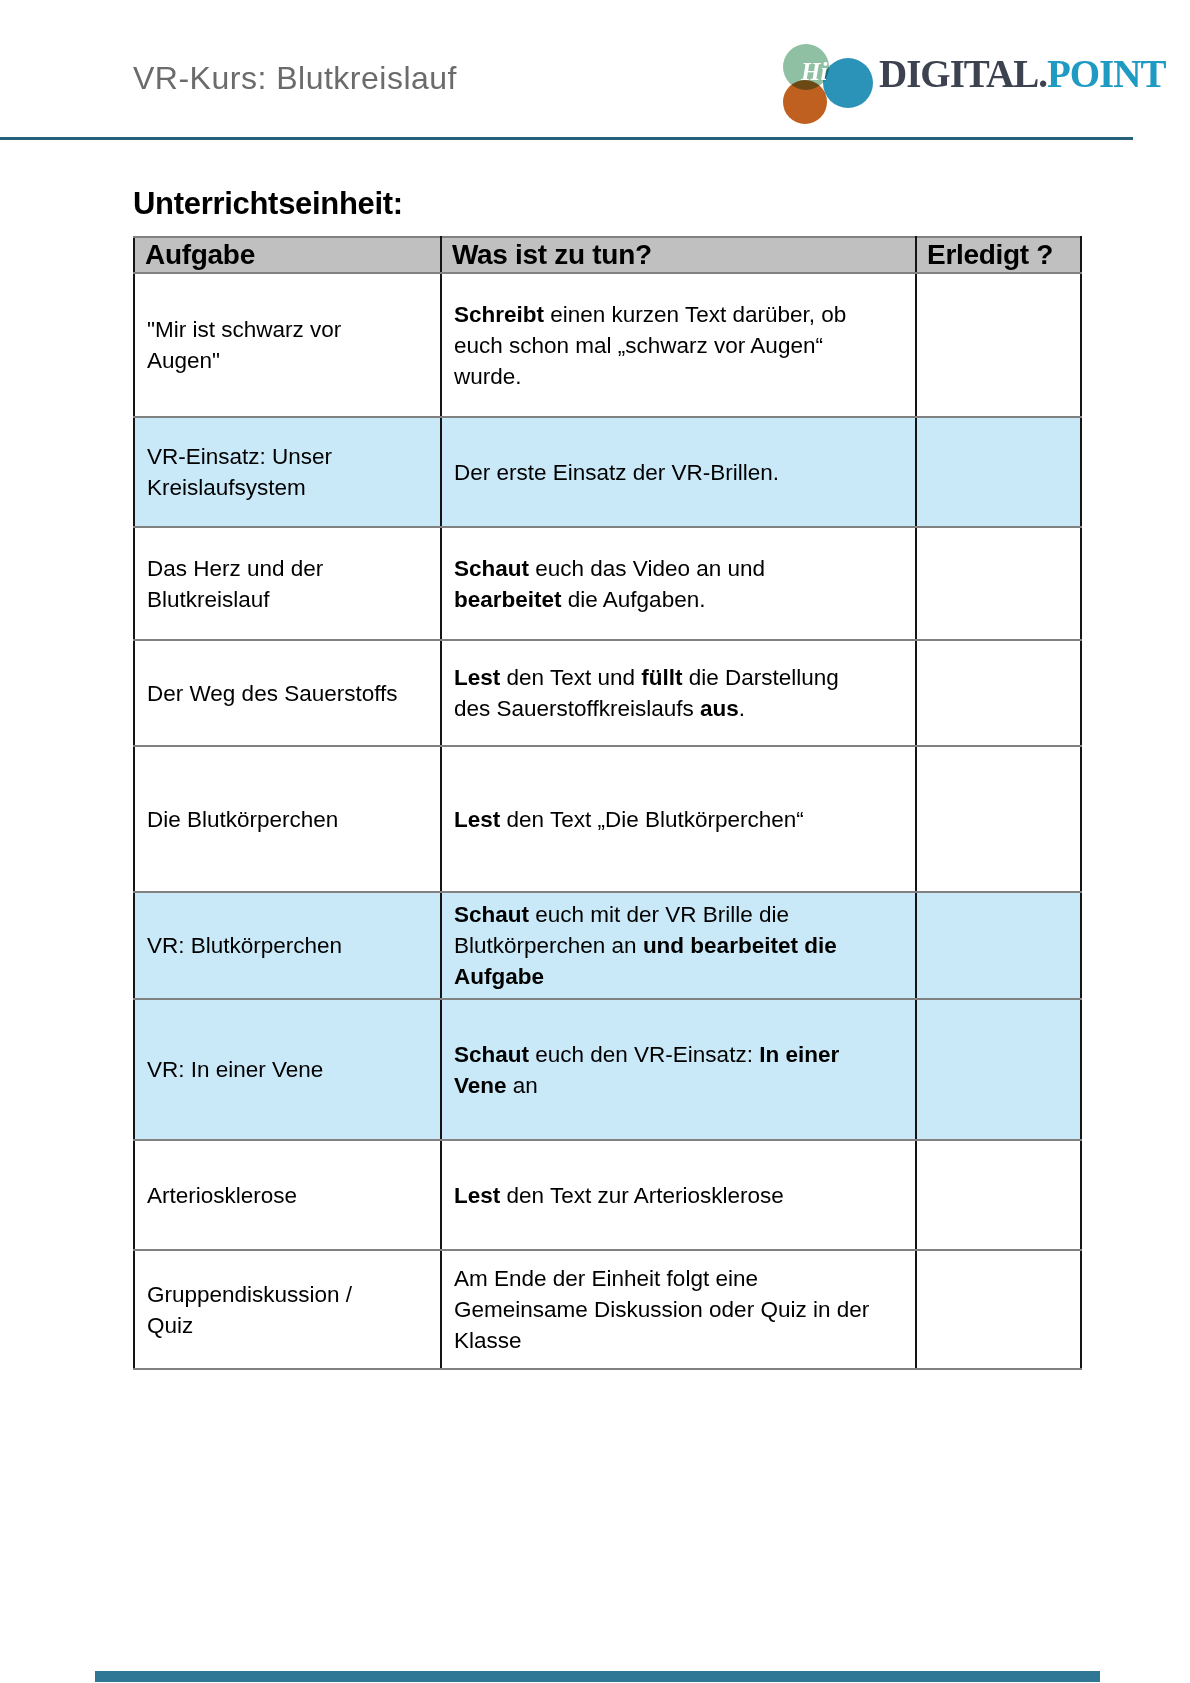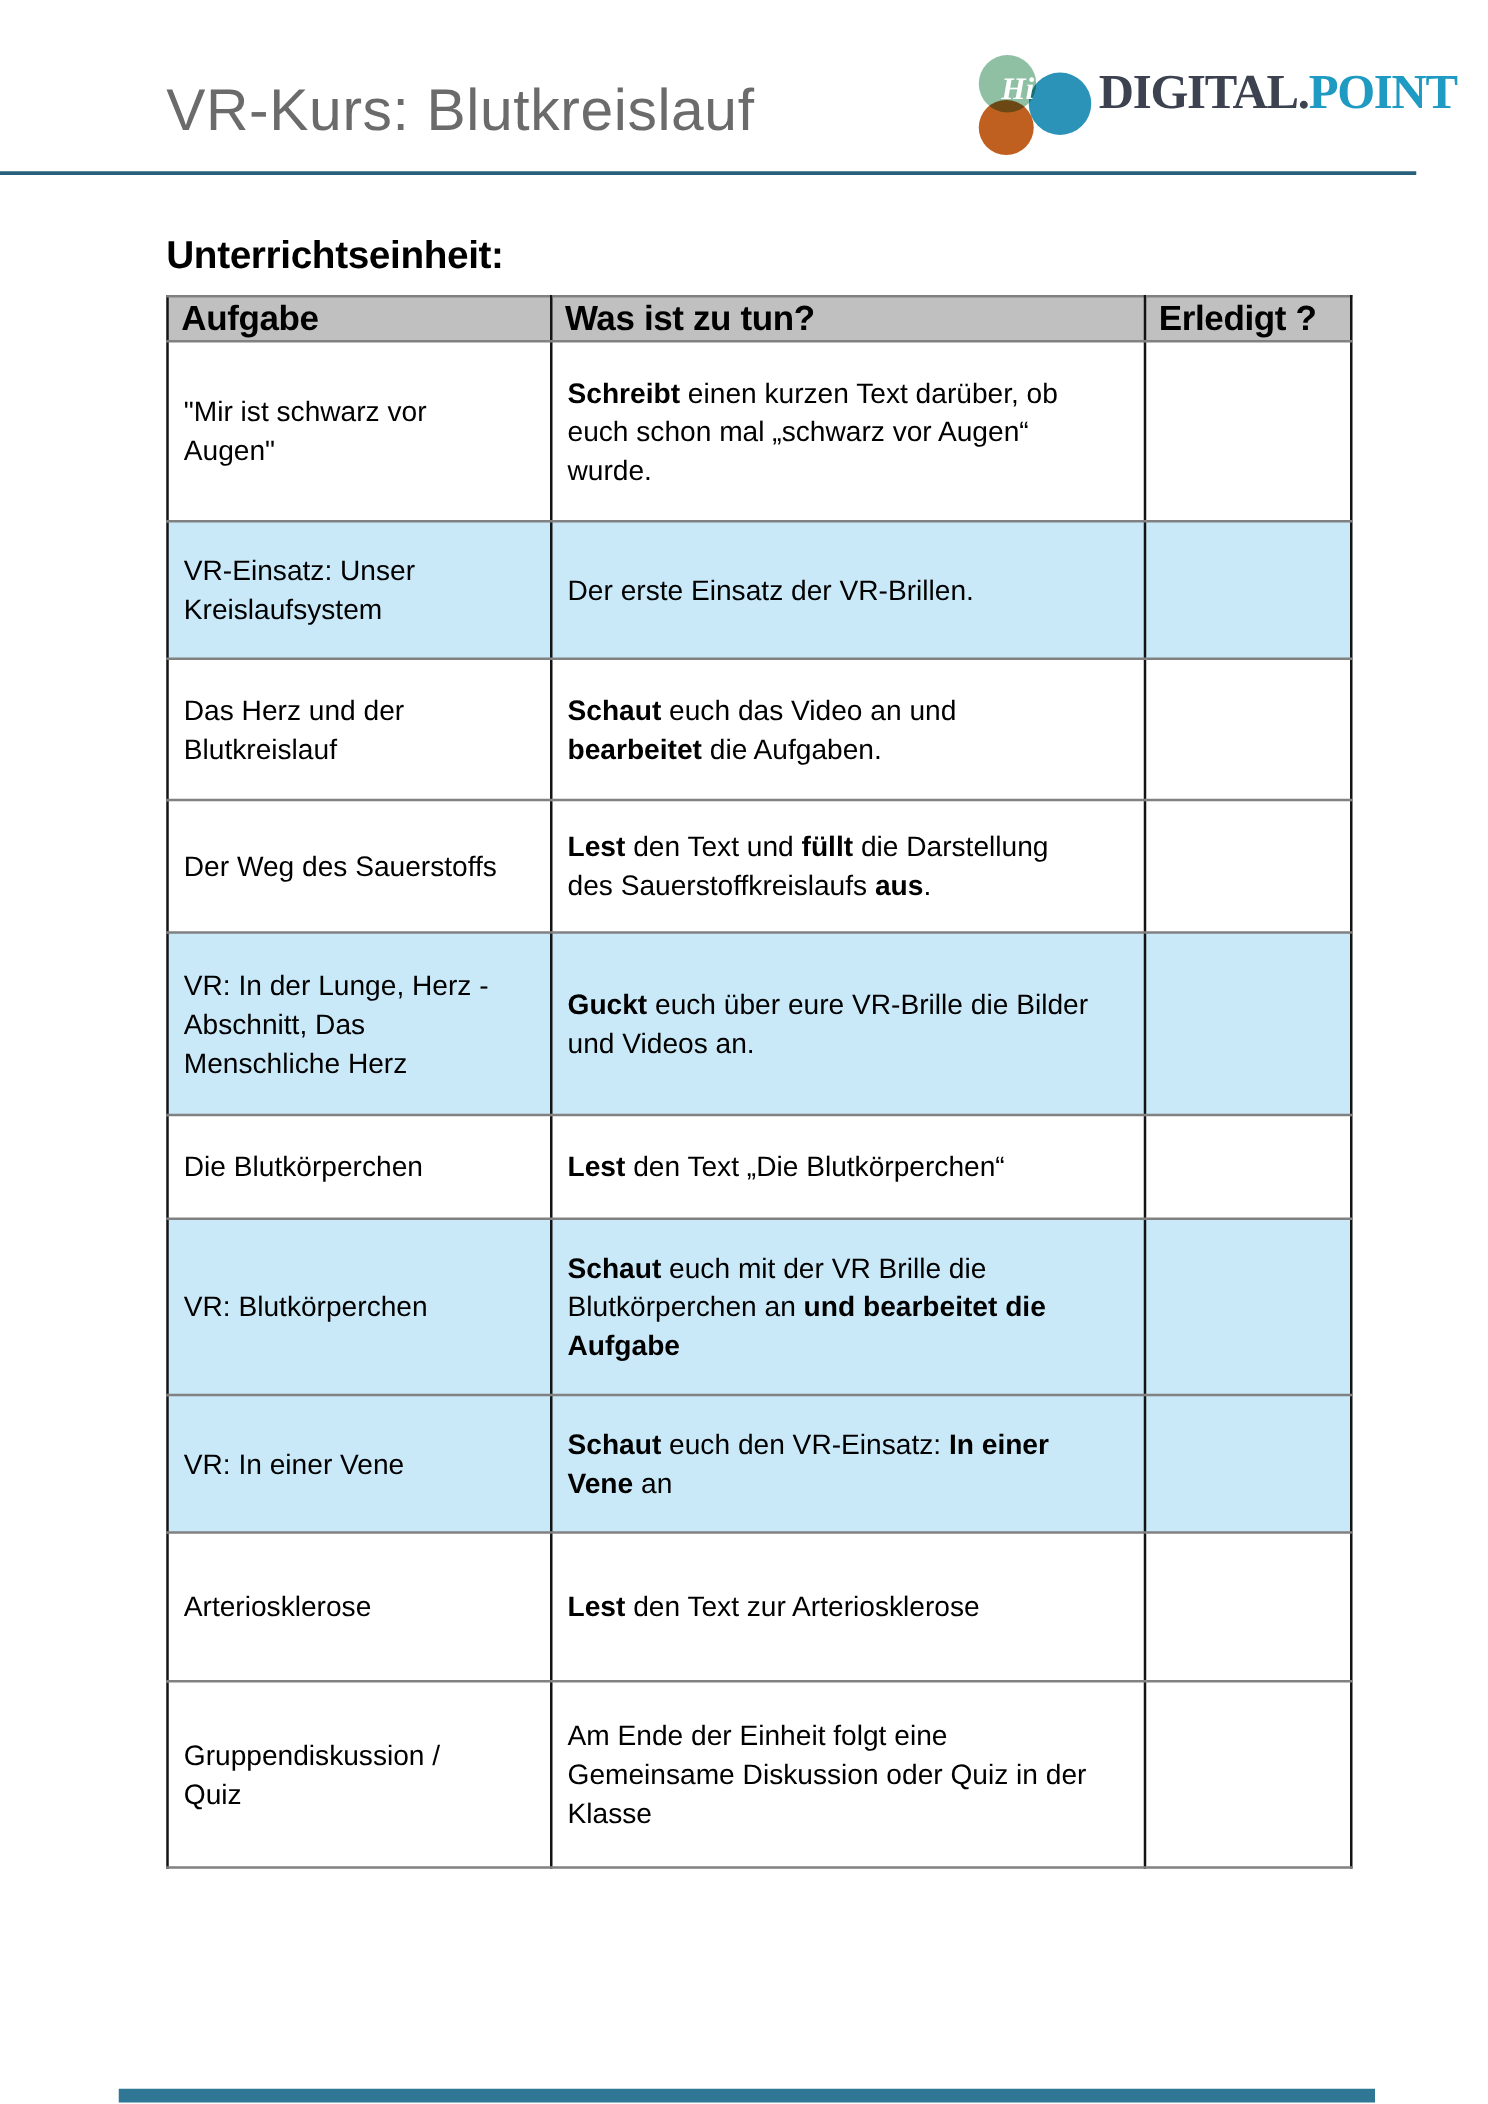--- a/index.html
+++ b/index.html
@@ -3,21 +3,21 @@
 <meta charset="utf-8">
 <style>
   html,body{margin:0;padding:0;}
   body{
     width:1190px;height:1683px;background:#ffffff;position:relative;overflow:hidden;
     font-family:"Liberation Sans",sans-serif;color:#000;
   }
   
   .page-title{
     position:absolute;left:133px;top:60px;margin:0;
-    font-size:47px;font-weight:400;color:#6b6b6b;letter-spacing:.5px;
+    font-size:32px;font-weight:400;color:#6b6b6b;letter-spacing:.5px;
   }
   .logo{position:absolute;left:783px;top:42px;height:84px;display:flex;align-items:flex-start;}
   .logo-mark{position:relative;width:88px;height:84px;flex:0 0 auto;}
   .logo-mark .c{position:absolute;border-radius:50%;mix-blend-mode:multiply;}
   .c-green {width:46px;height:46px;left:0;top:2px;background:var(--logo-green);}
   .c-orange{width:44px;height:44px;left:0;top:38px;background:var(--logo-orange);}
   .c-teal  {width:50px;height:50px;left:40px;top:16px;background:var(--logo-teal);}
   .logo-hi{
     position:absolute;left:18px;top:17px;z-index:2;
     font-family:"Liberation Serif",serif;font-style:italic;font-weight:700;
@@ -119,28 +119,20 @@
             <td class="tun-cell"><b>Schaut</b><span> euch das Video an und
 </span><b>bearbeitet</b><span> die Aufgaben.</span></td>
             <td class="erledigt-cell"></td>
           </tr>
           <tr>
             <td class="aufgabe-cell">Der Weg des Sauerstoffs</td>
             <td class="tun-cell"><b>Lest</b><span> den Text und </span><b>füllt</b><span> die Darstellung
 des Sauerstoffkreislaufs </span><b>aus</b><span>.</span></td>
             <td class="erledigt-cell"></td>
           </tr>
-          <tr class="hl">
-            <td class="aufgabe-cell">VR: In der Lunge, Herz -
-Abschnitt, Das
-Menschliche Herz</td>
-            <td class="tun-cell"><b>Guckt</b><span> euch über eure VR-Brille die Bilder
-und Videos an.</span></td>
-            <td class="erledigt-cell"></td>
-          </tr>
           <tr>
             <td class="aufgabe-cell">Die Blutkörperchen</td>
             <td class="tun-cell"><b>Lest</b><span> den Text „Die Blutkörperchen“</span></td>
             <td class="erledigt-cell"></td>
           </tr>
           <tr class="hl">
             <td class="aufgabe-cell">VR: Blutkörperchen</td>
             <td class="tun-cell"><b>Schaut</b><span> euch mit der VR Brille die
 Blutkörperchen an </span><b>und bearbeitet die
 Aufgabe</b></td>

